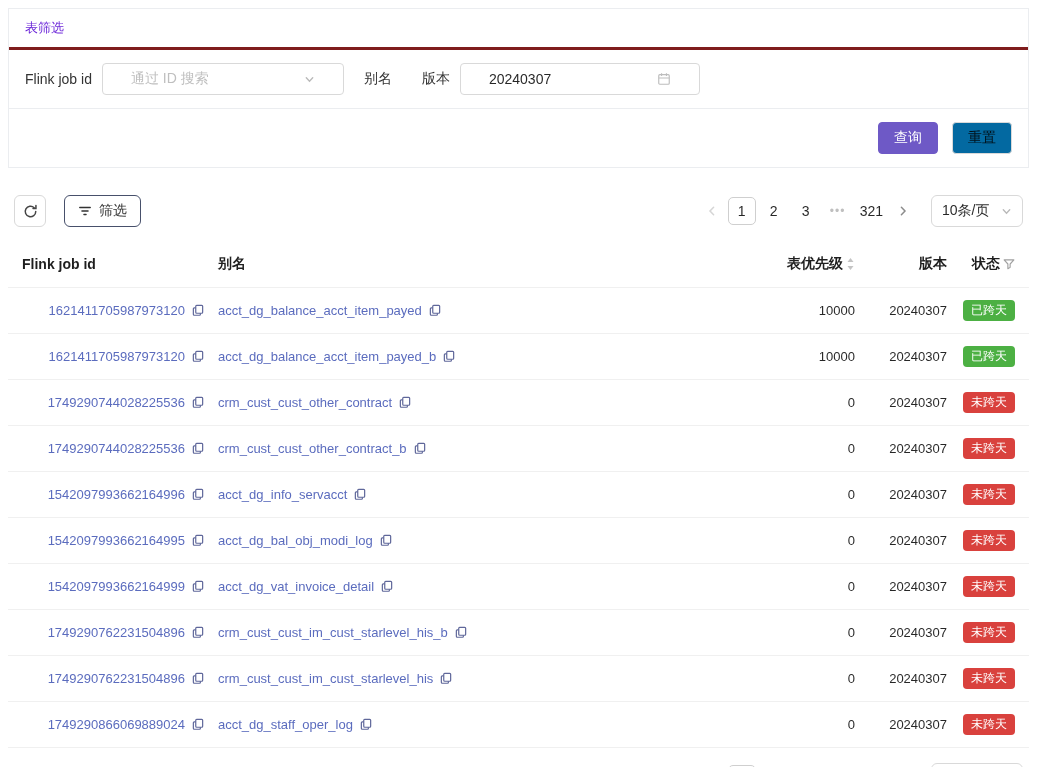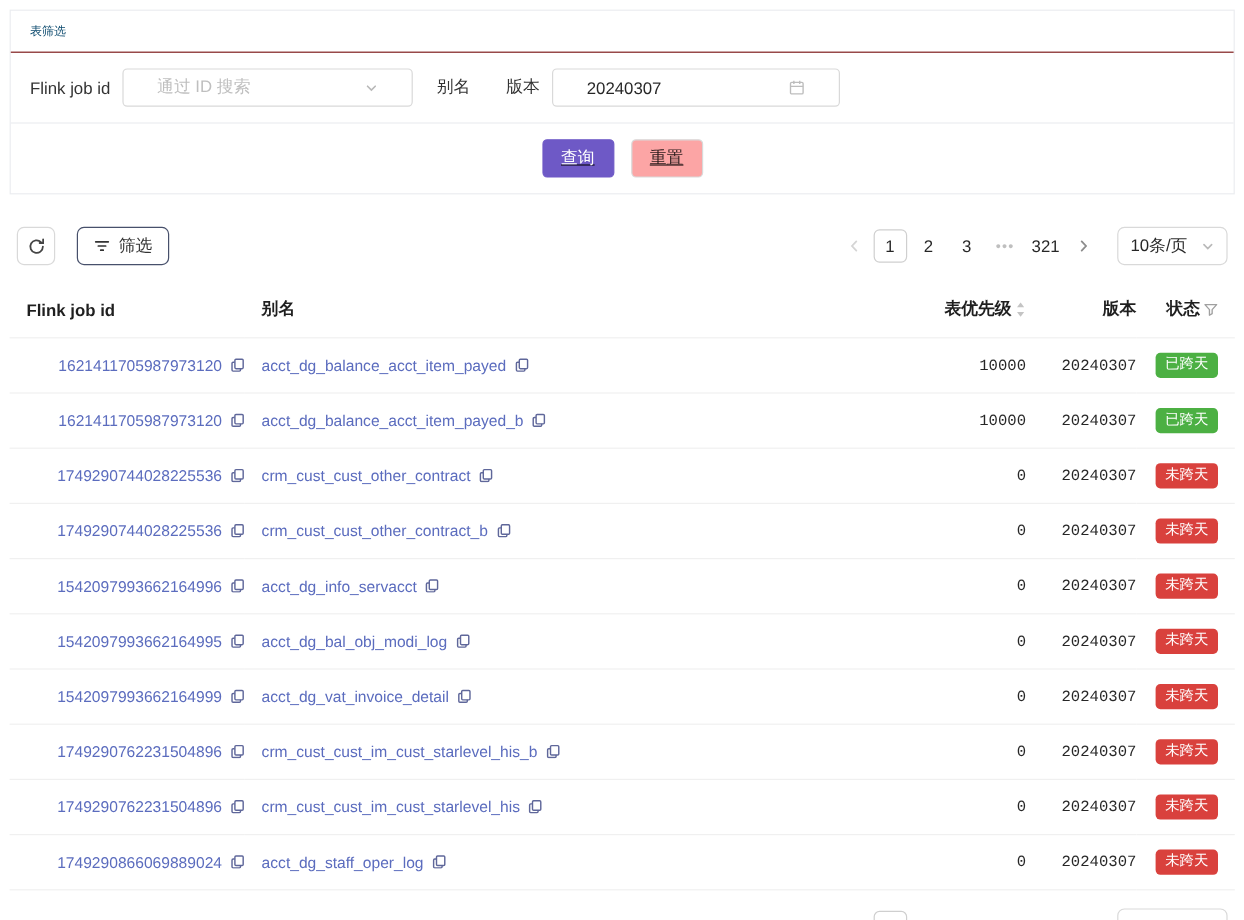--- a/index.html
+++ b/index.html
@@ -6,37 +6,37 @@
   html, body { background: #fff; }
   body {
     width: 1037px; height: 767px; overflow: hidden;
     font-family: "Liberation Sans", "DejaVu Sans", sans-serif;
     font-size: 14px; color: rgba(0,0,0,.85);
   }
   .page { width: 1037px; height: 767px; position: relative; }
 
   
   .filter-card { margin: 8px; border: 1px solid #ebedf0; background: #fff; }
-  .card-title-row { padding: 10px 16px; border-bottom: 1px solid #7f1d1d; font-size: 10px; color: #0c4a6e; }
+  .card-title-row { padding: 10px 16px; border-bottom: 3px solid #7f1d1d; font-size: 13px; color: #6d28d9; }
   .card-filter-row { display: flex; align-items: center; padding: 13px 16px; border-bottom: 1px solid #ebedf0; }
   .field-label { color: #333; margin-right: 10px; white-space: nowrap; }
   .field-gap { width: 20px; }
   .select-box, .date-box {
     height: 32px; border: 1px solid #d9d9d9; border-radius: 4px; background: #fff;
     display: flex; align-items: center; padding: 0 28px; cursor: pointer;
   }
   .select-box { width: 242px; }
   .date-box { width: 240px; }
   .placeholder { color: #bfbfbf; flex: 1; overflow: hidden; white-space: nowrap; }
   .date-value { color: rgba(0,0,0,.85); flex: 1; }
   .suffix-icon { display: inline-flex; align-items: center; }
-  .card-actions-row { display: flex; justify-content: center; align-items: center; gap: 14px; padding: 13px 16px; text-decoration: underline; }
+  .card-actions-row { display: flex; justify-content: flex-end; align-items: center; gap: 14px; padding: 13px 16px; }
   .btn {
     height: 32px; padding: 0 15px; border-radius: 4px; font-size: 14px; cursor: pointer;
-    border: 1px solid #d9d9d9; background: #fca5a5; color: rgba(0,0,0,.85);
+    border: 1px solid #d9d9d9; background: #0369a1; color: rgba(0,0,0,.85);
     font-family: inherit; display: inline-flex; align-items: center;
   }
   .btn.primary { background: var(--primary, #6e59c6); border-color: var(--primary, #6e59c6); color: #fff; }
 
   
   .toolbar { display: flex; align-items: center; margin: 27px 14px 0 14px; }
   .icon-btn {
     width: 32px; height: 32px; border: 1px solid #d9d9d9; border-radius: 6px; background: #fff;
     display: inline-flex; align-items: center; justify-content: center; cursor: pointer; color: #454545;
   }
@@ -81,25 +81,25 @@
   .data-table td { padding: 12px 0; font-size: 13px; }
   .col-id { width: 196px; }
   .col-alias { width: 521px; }
   .col-priority { width: 130px; }
   .col-version { width: 92px; }
   .col-status { width: 82px; }
   .cell-id, .head-id { padding-left: 14px !important; text-align: right; }
   .cell-alias, .head-alias { padding-left: 14px !important; }
   .cell-priority, .head-priority { text-align: right !important; }
   .cell-version, .head-version { text-align: right !important; }
-  .cell-status, .head-status { text-align: right !important; padding-right: 14px !important; font-family: Liberation Mono, monospace; }
+  .cell-status, .head-status { text-align: right !important; padding-right: 14px !important; }
   .th-flex { display: inline-flex; align-items: center; gap: 3px; text-align: right; }
   .link { color: var(--link, #5b6cbe); cursor: pointer; word-break: break-all; }
   .copy-btn { display: inline-flex; align-items: center; margin-left: 7px; color: #5f679a; cursor: pointer; vertical-align: -1px; }
-  .cell-priority, .cell-version { color: rgba(0,0,0,.85); font-family: Liberation Mono, monospace; }
+  .cell-priority, .cell-version { color: rgba(0,0,0,.85); }
   .badge {
     display: inline-block; padding: 2px 8px; border-radius: 4px; font-size: 12px; line-height: 17px;
     color: #fff; white-space: nowrap;
   }
   .badge[data-status="已跨天"] { background: var(--badge_success, #4cb043); }
   .badge[data-status="未跨天"] { background: var(--badge_danger, #d9413d); }
 </style>
 </head>
 <body>
 

